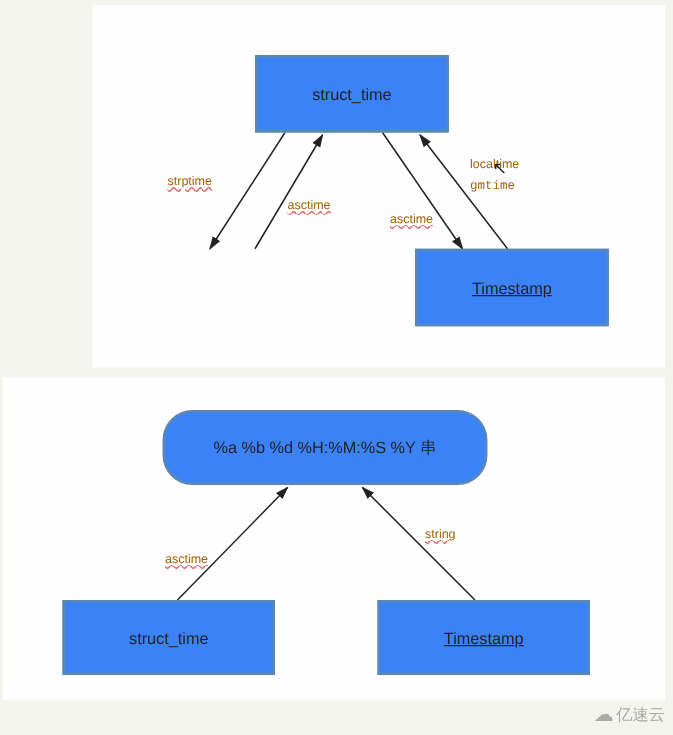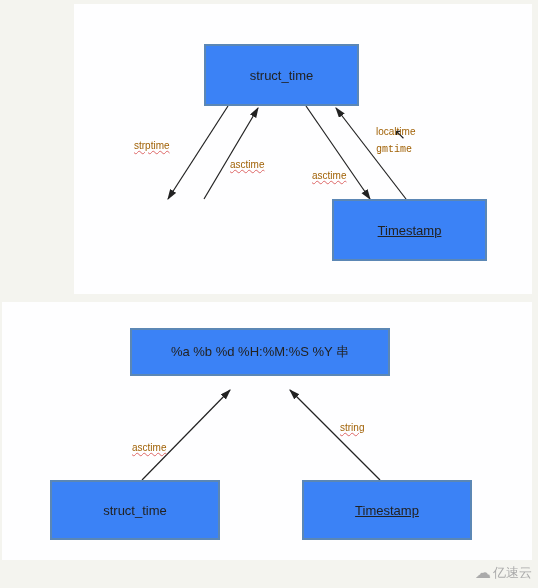--- a/index.html
+++ b/index.html
@@ -120,21 +120,21 @@
       <marker id="ah2" markerWidth="10" markerHeight="10" refX="8" refY="3" orient="auto">
         <path d="M0,0 L9,3 L0,6 Z" fill="#222"></path>
       </marker>
     </defs>
 
     <line x1="140" y1="178" x2="228" y2="88" stroke="#222" stroke-width="1.2" marker-end="url(#ah2)"></line>
 
     <line x1="378" y1="178" x2="288" y2="88" stroke="#222" stroke-width="1.2" marker-end="url(#ah2)"></line>
   </svg>
 
-  <div class="box" style="left:128px; top:26px; width:260px; height:48px;">
+  <div class="box" style="left:128px; top:26px; width:260px; height:60px;border-radius:24px;">
     <span>%a %b %d %H:%M:%S %Y 串</span>
   </div>
   <div class="box" style="left:48px; top:178px; width:170px; height:60px;">
     <span>struct_time</span>
   </div>
   <div class="box" style="left:300px; top:178px; width:170px; height:60px;">
     <span class="underline">Timestamp</span>
   </div>
 
   <div class="edge-label" style="left:130px; top:120px;margin-top:20px;">asctime</div>

